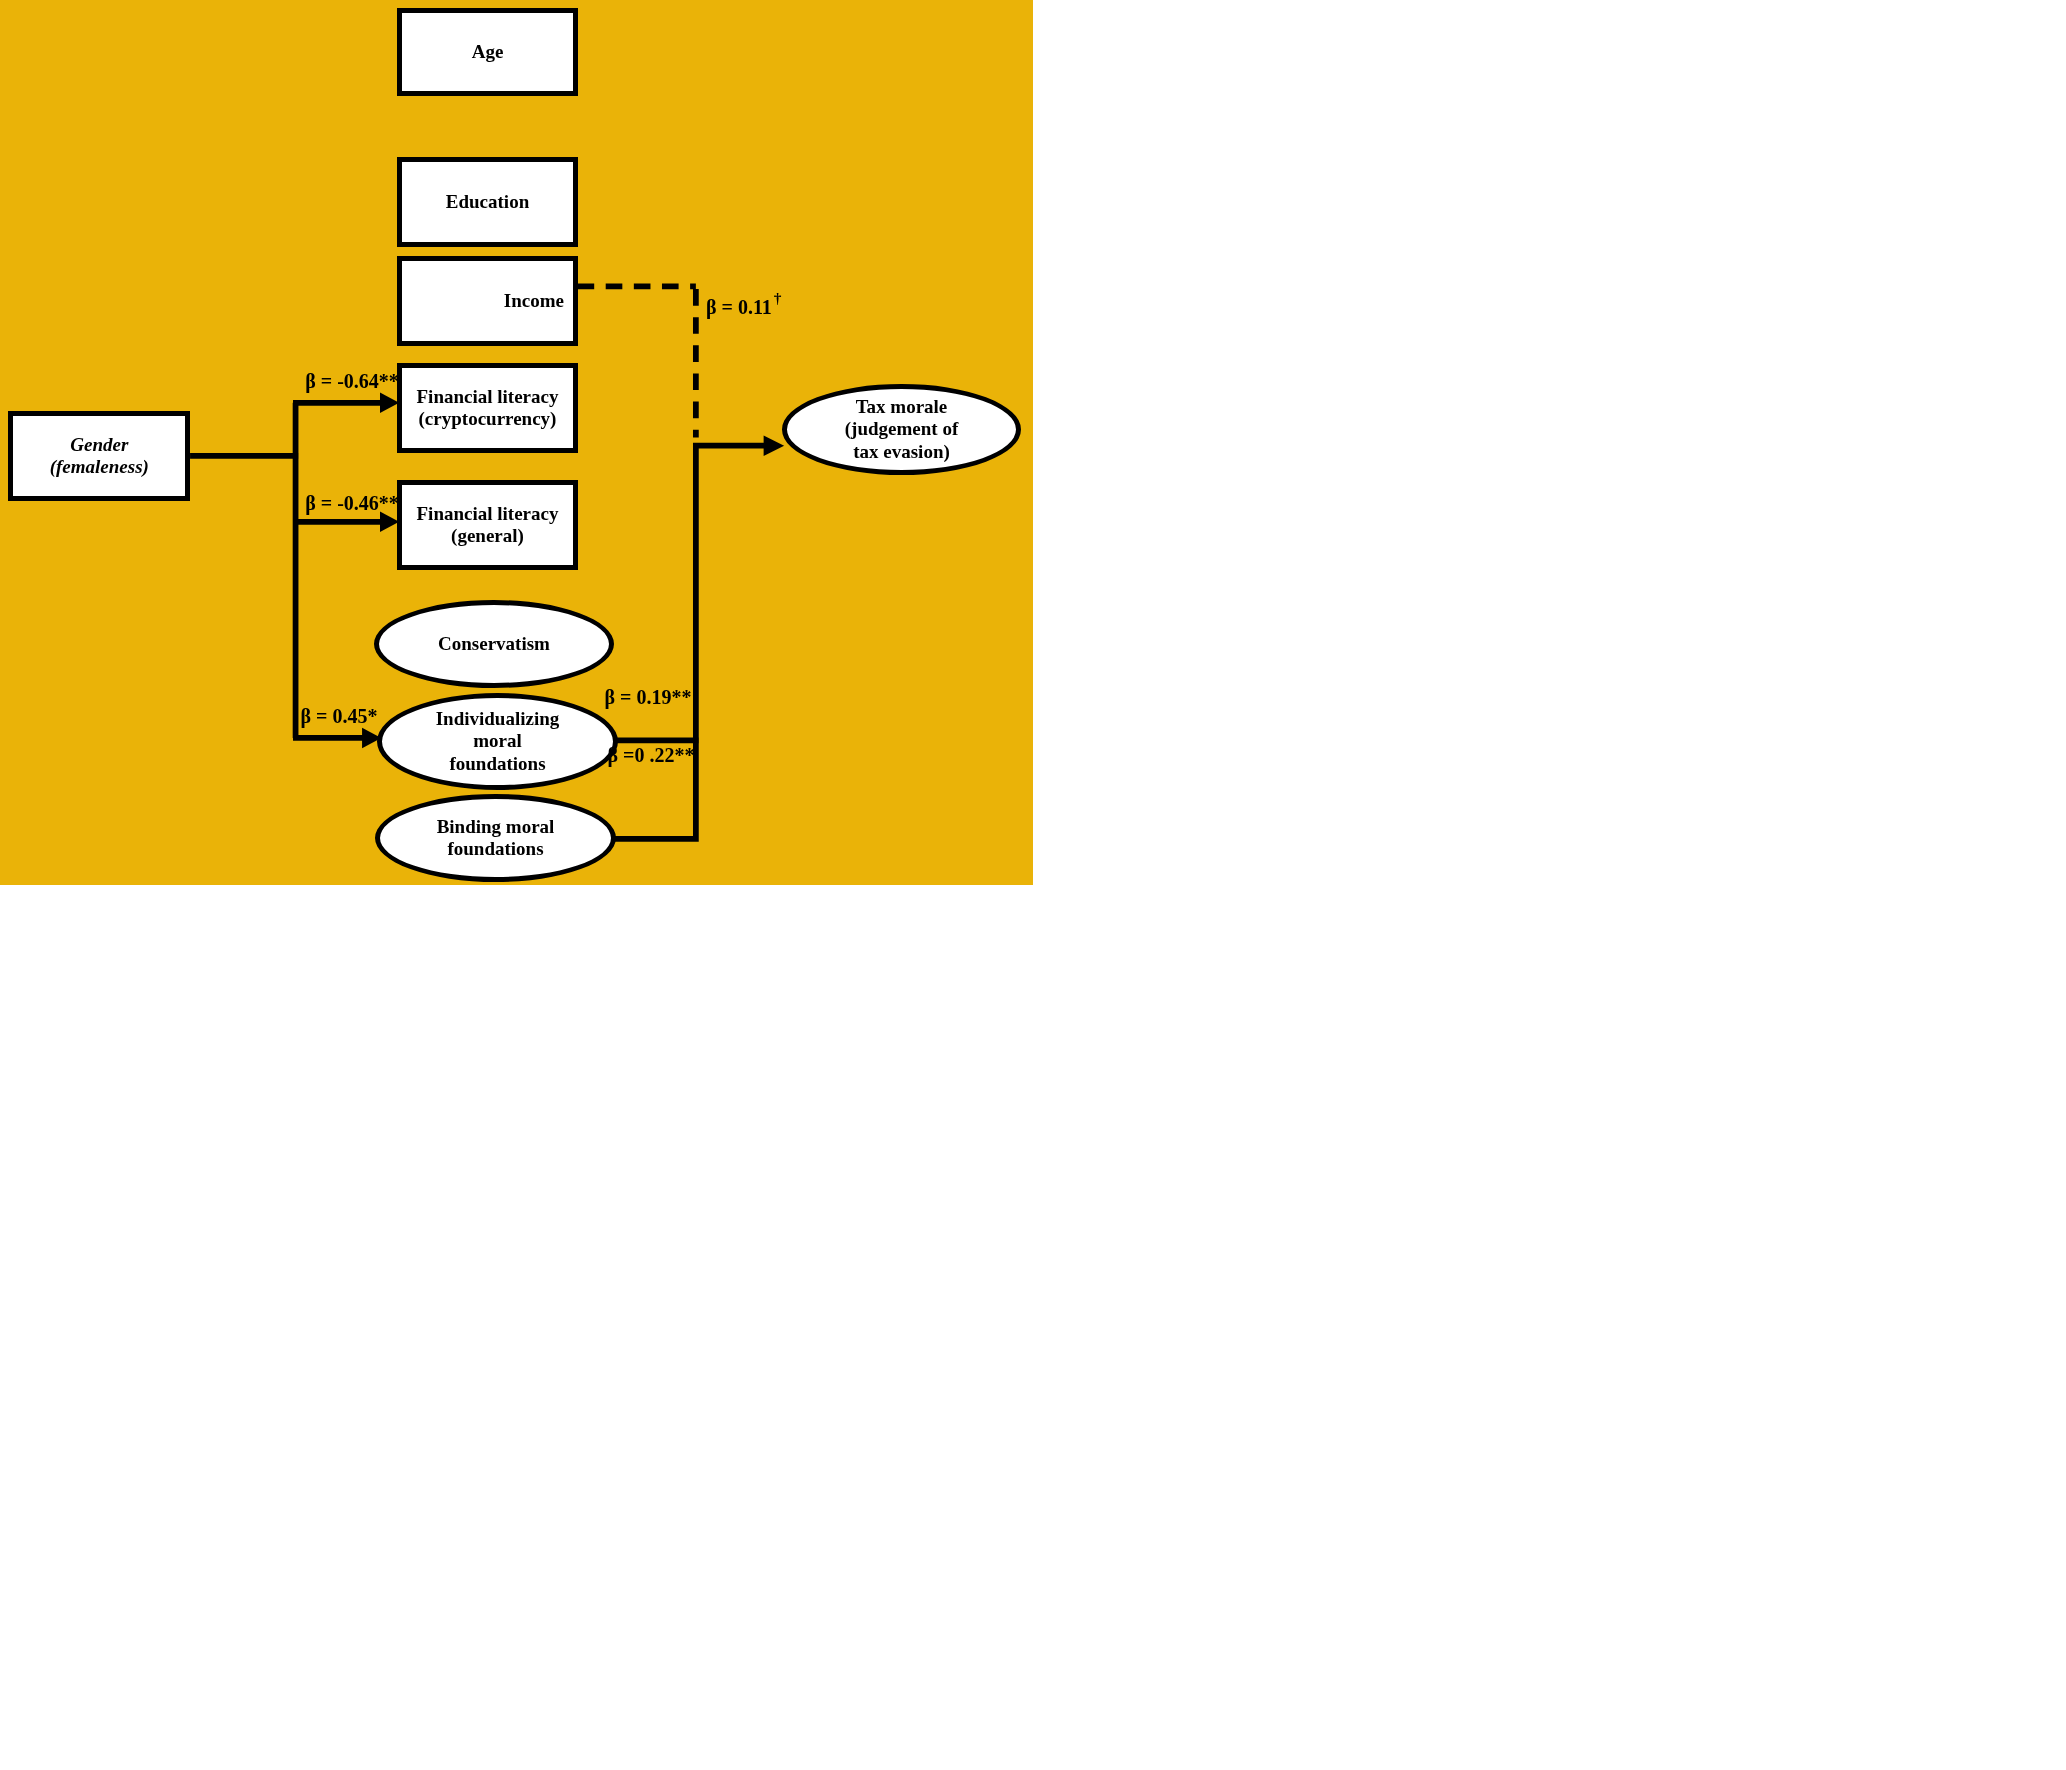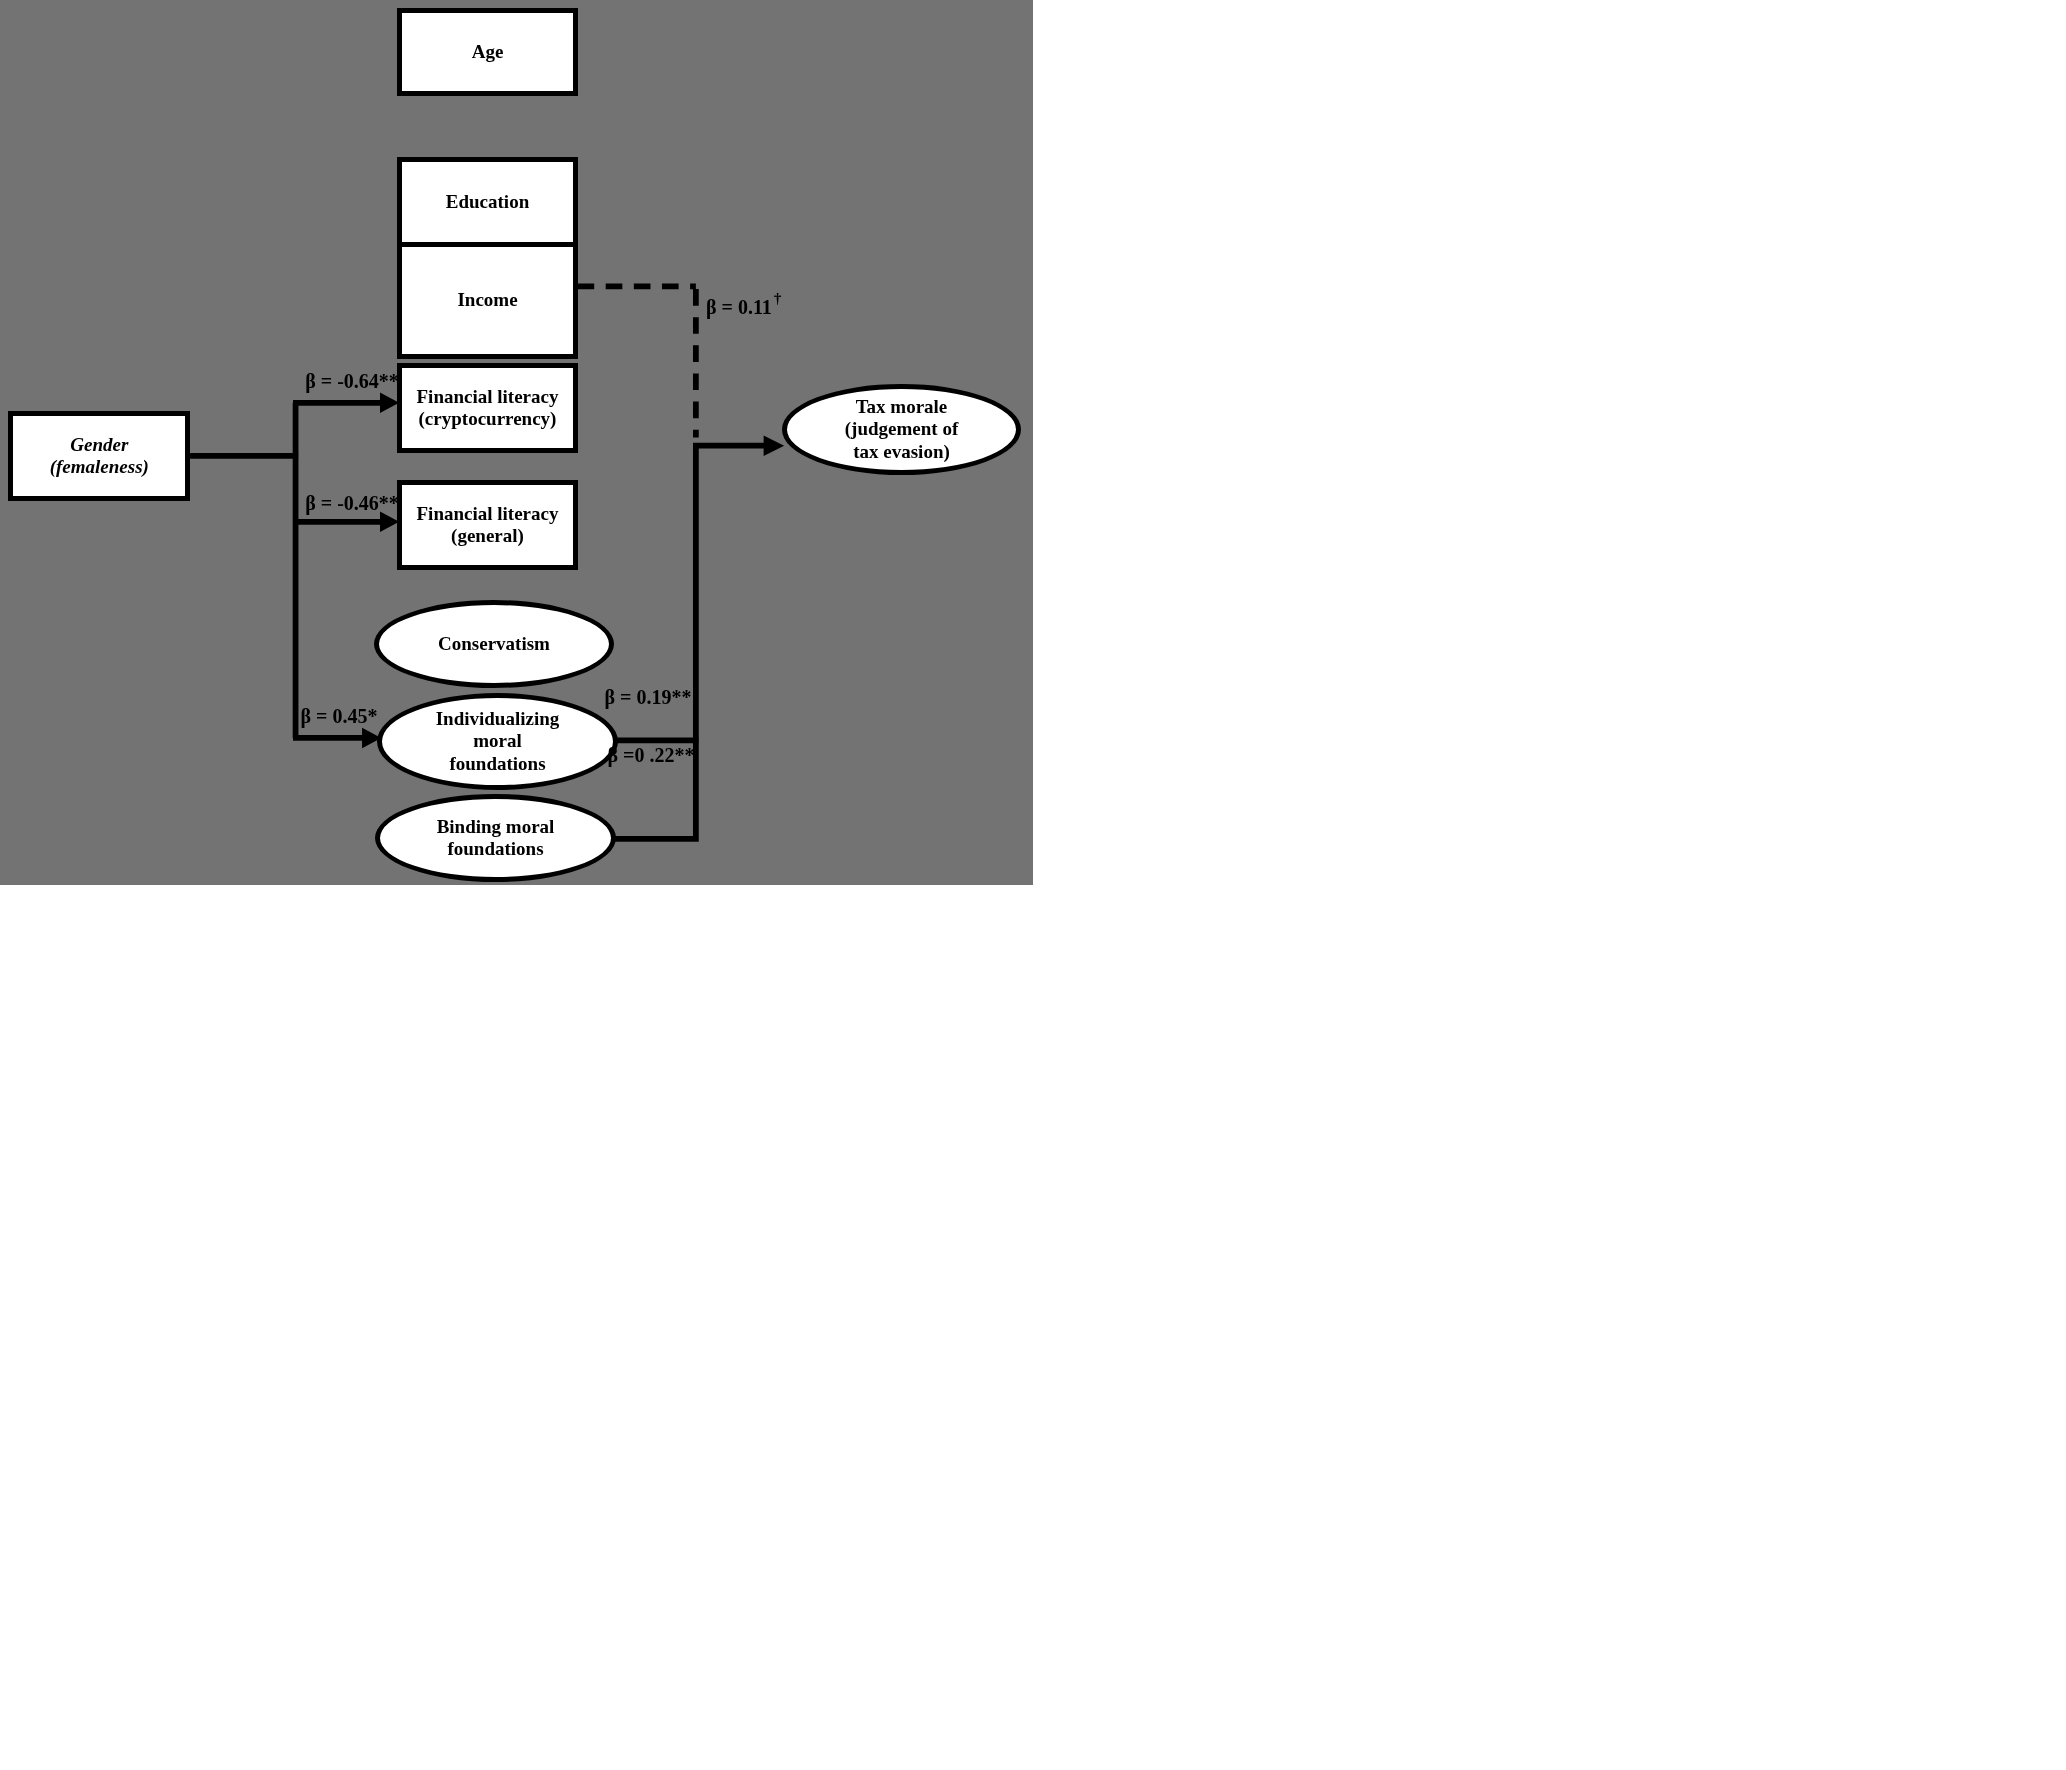--- a/index.html
+++ b/index.html
@@ -4,21 +4,21 @@
 <style>
   html, body {
     margin: 0;
     padding: 0;
     background: #ffffff;
   }
   .canvas {
     position: relative;
     width: 1033px;
     height: 885px;
-    background: #737373;
+    background: #eab308;
     font-family: "Liberation Serif", "DejaVu Serif", serif;
     color: #000;
     overflow: hidden;
   }
   svg.wires {
     position: absolute;
     left: 0; top: 0;
     width: 100%; height: 100%;
   }
   .node {
@@ -96,21 +96,21 @@
   </svg>
 
   <div class="node box" style="left:397px; top:8.3px;  width:181px; height:88px;">
     <div class="lbl">Age</div>
   </div>
 
   <div class="node box" style="left:397px; top:121px; width:181px; height:90px;margin-top:36px;">
     <div class="lbl">Education</div>
   </div>
 
-  <div class="node box" style="left:397px; top:242px; width:181px; height:117px;">
+  <div class="node box" style="left:397px; top:256px; width:181px; height:90px;justify-content:flex-end;">
     <div class="lbl">Income</div>
   </div>
 
   <div class="node box" style="left:397px; top:363px; width:181px; height:90px;">
     <div class="lbl">Financial literacy
 (cryptocurrency)</div>
   </div>
 
   <div class="node box" style="left:397px; top:480px; width:181px; height:90px;">
     <div class="lbl">Financial literacy

